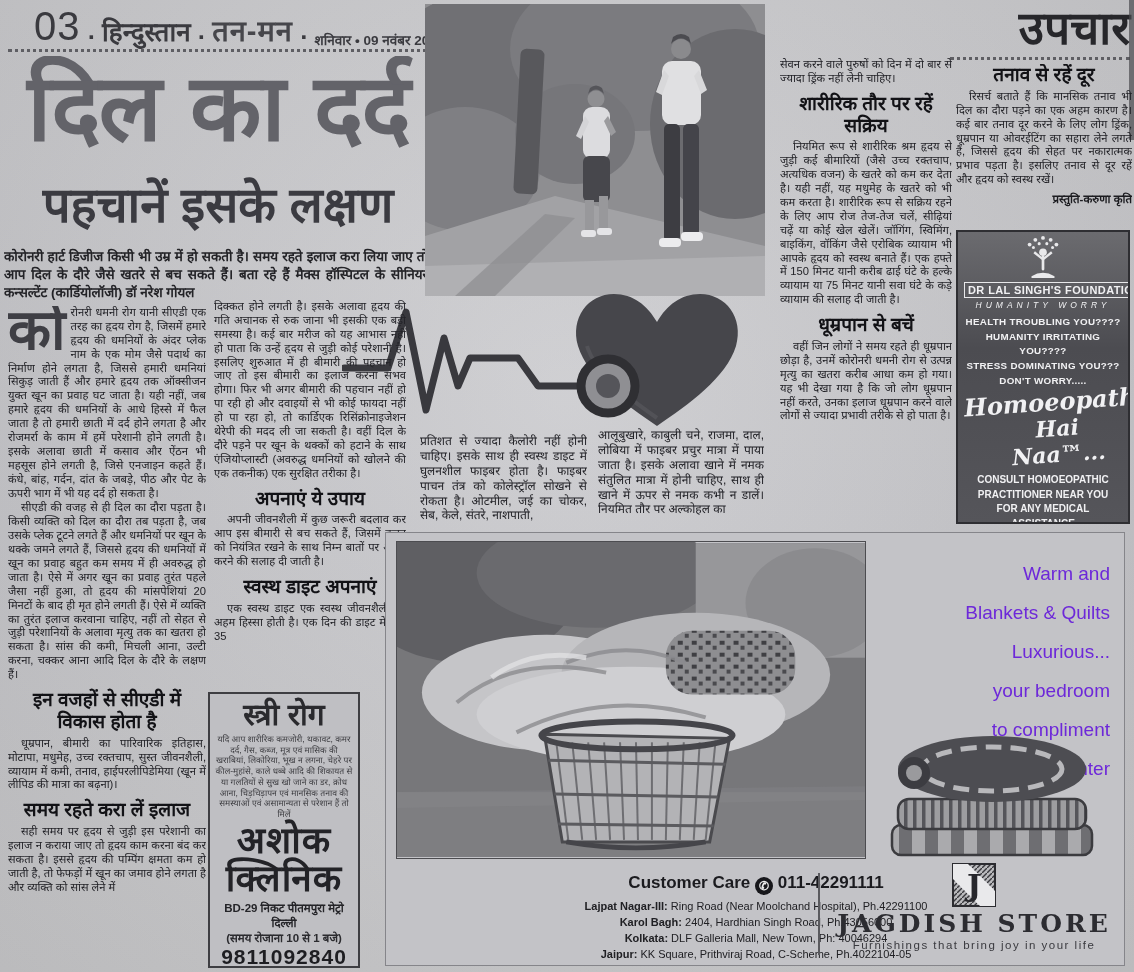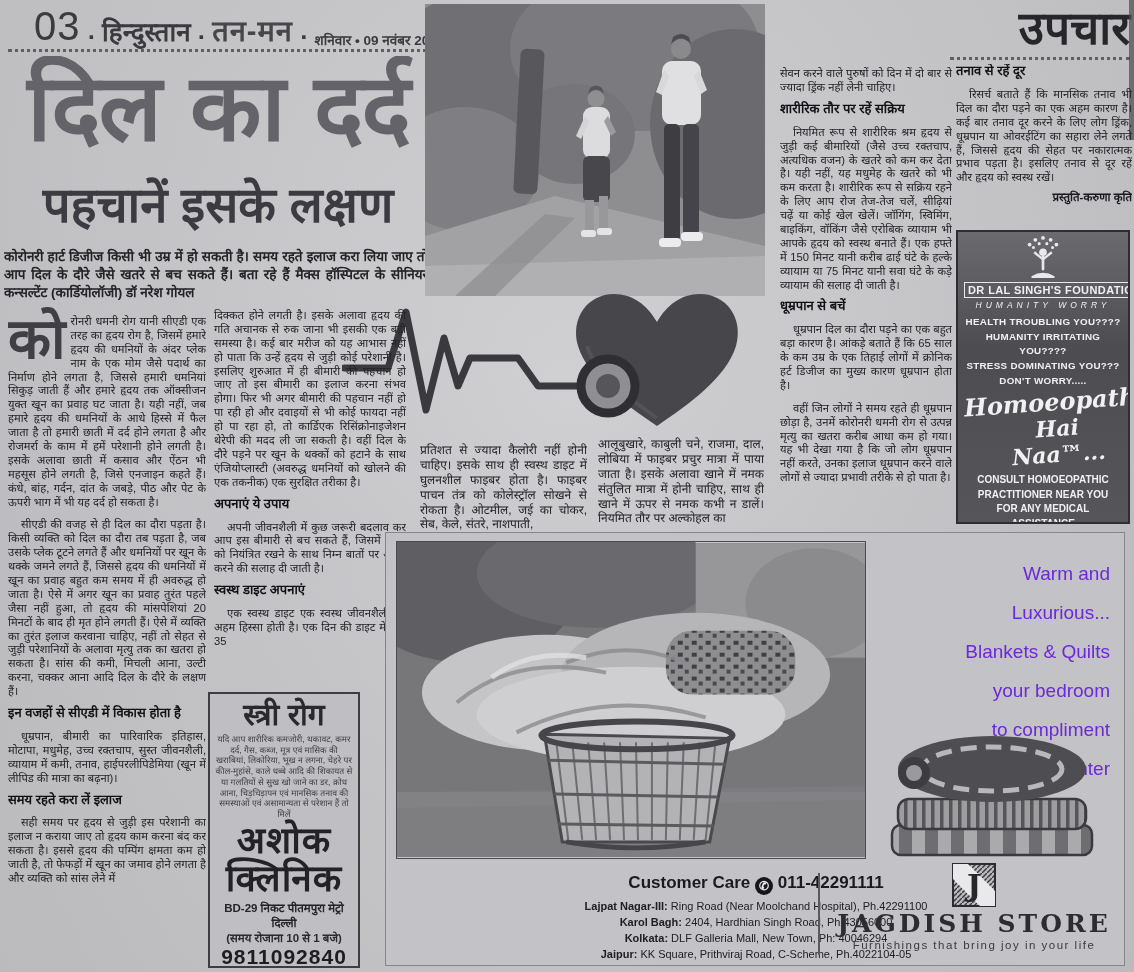--- a/index.html
+++ b/index.html
@@ -31,23 +31,23 @@
   
   .headline1 { left:12px; top:56px; width:412px; text-align:center; font-size:93px; line-height:1.12;
     font-weight:bold; color:#636369; font-family:"DejaVu Serif", serif; letter-spacing:-2px; white-space:nowrap; overflow:hidden;}
   .headline2 { left:12px; top:176px; width:412px; text-align:center; font-size:49px; line-height:1.2;
     font-weight:bold; color:#3b3b41; white-space:nowrap; overflow:hidden;}
   .standfirst { left:4px; top:248px; width:424px; height:56px; overflow:hidden;
     font-size:13.5px; font-weight:bold; line-height:1.32; color:#232327; text-align:justify; }
 
   
   .col { overflow:hidden; font-size:11.2px; line-height:1.24; text-align:justify; color:#232328; }
-  .col p { margin:9px 0 1px 0; }
+  .col p { margin:0 0 1px 0; }
   .col p.ind { text-indent:13px; }
-  .h3 { font-size:13px; line-height:1.15; font-weight:bold; color:#121216; margin:7px 0 4px 0; text-align:left; }
+  .h3 { font-size:19px; line-height:1.15; font-weight:bold; color:#121216; margin:7px 0 4px 0; text-align:center; }
   .dropcap { float:left; font-size:56px; line-height:.8; font-weight:bold; color:#3f3f45; padding:2px 5px 0 0; }
   .col1 { left:8px;  top:306px; width:198px; height:662px; }
   .col2 { left:214px; top:300px; width:192px; height:388px; }
   .col3 { left:420px; top:434px; width:167px; height:100px; font-size:12px; }
   .col4 { left:598px; top:428px; width:166px; height:106px; font-size:12px; }
   .col5 { left:780px; top:58px;  width:172px; height:474px; }
   .col6 { left:956px; top:64px;  width:176px; height:166px; }
   .byline { text-align:right; font-weight:bold; font-size:11.5px; margin-top:5px; color:#1c1c20; }
 
   
@@ -192,21 +192,20 @@
   </div>
   <div class="abs col col4 hindi">
     <p>आलूबुखारे, काबुली चने, राजमा, दाल, लोबिया में फाइबर प्रचुर मात्रा में पाया जाता है। इसके अलावा खाने में नमक संतुलित मात्रा में होनी चाहिए, साथ ही खाने में ऊपर से नमक कभी न डालें। नियमित तौर पर अल्कोहल का</p>
   </div>
 
   <div class="abs col col5 hindi">
     <p>सेवन करने वाले पुरुषों को दिन में दो बार से ज्यादा ड्रिंक नहीं लेनी चाहिए।</p>
     <div class="h3">शारीरिक तौर पर रहें सक्रिय</div>
     <p class="ind">नियमित रूप से शारीरिक श्रम हृदय से जुड़ी कई बीमारियों (जैसे उच्च रक्तचाप, अत्यधिक वजन) के खतरे को कम कर देता है। यही नहीं, यह मधुमेह के खतरे को भी कम करता है। शारीरिक रूप से सक्रिय रहने के लिए आप रोज तेज-तेज चलें, सीढ़ियां चढ़ें या कोई खेल खेलें। जॉगिंग, स्विमिंग, बाइकिंग, वॉकिंग जैसे एरोबिक व्यायाम भी आपके हृदय को स्वस्थ बनाते हैं। एक हफ्ते में 150 मिनट यानी करीब ढाई घंटे के हल्के व्यायाम या 75 मिनट यानी सवा घंटे के कड़े व्यायाम की सलाह दी जाती है।</p>
     <div class="h3">धूम्रपान से बचें</div>
-    <p class="ind">धूम्रपान दिल का दौरा पड़ने का एक बहुत बड़ा कारण है। आंकड़े बताते हैं कि 65 साल के कम उम्र के एक तिहाई लोगों में क्रोनिक हर्ट डिजीज का मुख्य कारण धूम्रपान होता है।</p>
     <p class="ind">वहीं जिन लोगों ने समय रहते ही धूम्रपान छोड़ा है, उनमें कोरोनरी धमनी रोग से उत्पन्न मृत्यु का खतरा करीब आधा कम हो गया। यह भी देखा गया है कि जो लोग धूम्रपान नहीं करते, उनका इलाज धूम्रपान करने वाले लोगों से ज्यादा प्रभावी तरीके से हो पाता है।</p>
   </div>
 
   <div class="abs col col6 hindi">
     <div class="h3" style="margin-top:0">तनाव से रहें दूर</div>
     <p class="ind">रिसर्च बताते हैं कि मानसिक तनाव भी दिल का दौरा पड़ने का एक अहम कारण है। कई बार तनाव दूर करने के लिए लोग ड्रिंक, धूम्रपान या ओवरईटिंग का सहारा लेने लगते हैं, जिससे हृदय की सेहत पर नकारात्मक प्रभाव पड़ता है। इसलिए तनाव से दूर रहें और हृदय को स्वस्थ रखें।</p>
     <div class="byline">प्रस्तुति-करुणा कृति</div>
   </div>
 
   <div class="abs ad-homeo">
@@ -302,22 +301,22 @@
             <path d="M158,252 L322,255"></path>
             <path d="M162,282 L318,284"></path>
         </g>
         <ellipse cx="241" cy="193" rx="96" ry="14" fill="none" stroke="#45454a" stroke-width="6"></ellipse>
         <path d="M170,300 q70,12 140,0" stroke="#45454a" stroke-width="5" fill="none"></path>
       </svg>
     </div>
 
     <div class="abs promo">
       <div>Warm and</div>
+      <div>Blankets &amp; Quilts</div>
       <div>Luxurious...</div>
-      <div>Blankets &amp; Quilts</div>
       <div>your bedroom</div>
       <div>to compliment</div>
       <div>this winter</div>
     </div>
 
     <div class="abs folded">
       <svg width="212" height="136" viewBox="0 0 212 136">
         <defs>
           <pattern id="pcheck" width="26" height="18" patternUnits="userSpaceOnUse">
             <rect width="26" height="18" fill="#6e6e72"></rect>

